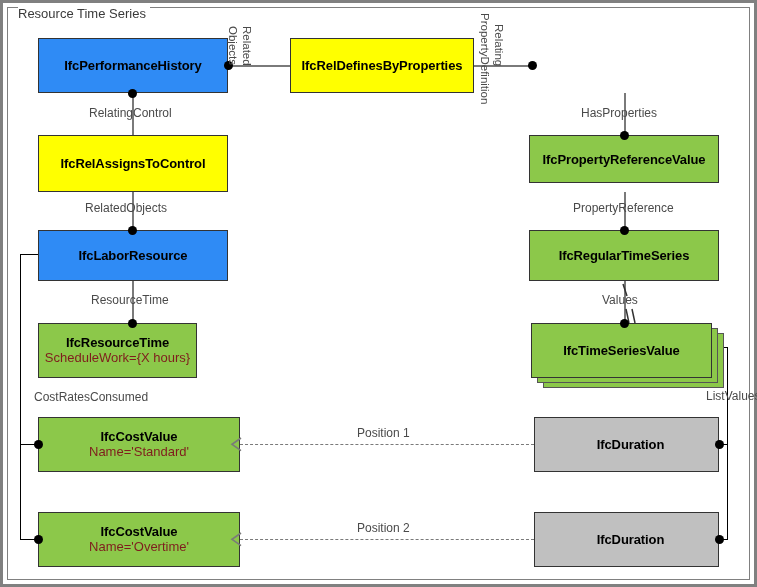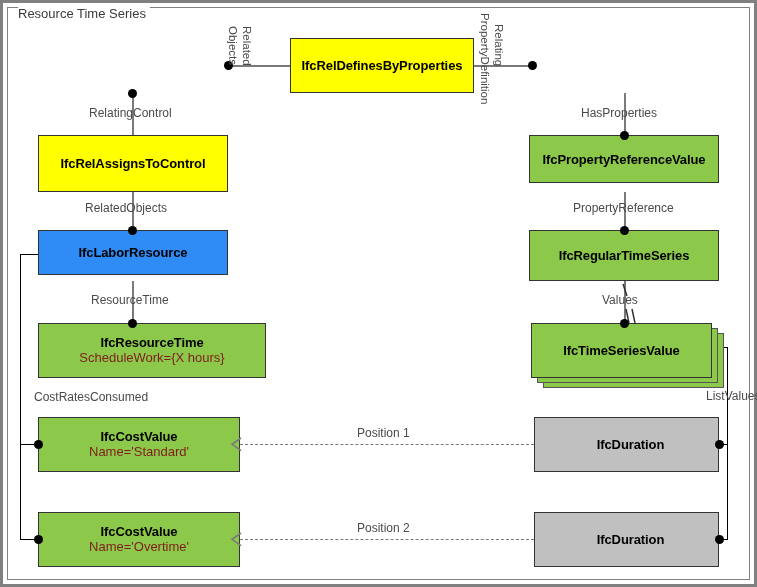--- a/index.html
+++ b/index.html
@@ -228,43 +228,46 @@
         <line x1="8" y1="1" x2="11" y2="15" stroke="#333" stroke-width="1.5"></line>
       </svg>
   </div>
 
   
   <div class="stack-copy" style="left:543px; top:333px; width:181px; height:55px;"></div>
   <div class="stack-copy" style="left:537px; top:328px; width:181px; height:55px;"></div>
 
   
 
+  <div class="box blue" style="left:38px; top:38px; width:190px; height:55px;">
+    <span class="ttl">IfcPerformanceHistory</span>
+  </div>
 
   <div class="box yellow" style="left:290px; top:38px; width:184px; height:55px;">
     <span class="ttl">IfcRelDefinesByProperties</span>
   </div>
 
 
   <div class="box yellow" style="left:38px; top:135px; width:190px; height:57px;">
     <span class="ttl">IfcRelAssignsToControl</span>
   </div>
 
   <div class="box green" style="left:529px; top:135px; width:190px; height:48px;">
     <span class="ttl">IfcPropertyReferenceValue</span>
   </div>
 
-  <div class="box blue" style="left:38px; top:230px; width:190px; height:45px;">
+  <div class="box blue" style="left:38px; top:230px; width:190px; height:51px;">
     <span class="ttl">IfcLaborResource</span>
   </div>
 
   <div class="box green" style="left:529px; top:230px; width:190px; height:51px;">
     <span class="ttl">IfcRegularTimeSeries</span>
   </div>
 
-  <div class="box green" style="left:38px; top:323px; width:228px; height:55px;">
+  <div class="box green" style="left:38px; top:323px; width:159px; height:55px;">
     <span class="ttl">IfcResourceTime</span>
     <span class="sub">ScheduleWork={X hours}</span>
   </div>
 
   <div class="box green" style="left:531px; top:323px; width:181px; height:55px;">
     <span class="ttl">IfcTimeSeriesValue</span>
   </div>
 
   <div class="box green" style="left:38px; top:417px; width:202px; height:55px;">
     <span class="ttl">IfcCostValue</span>

